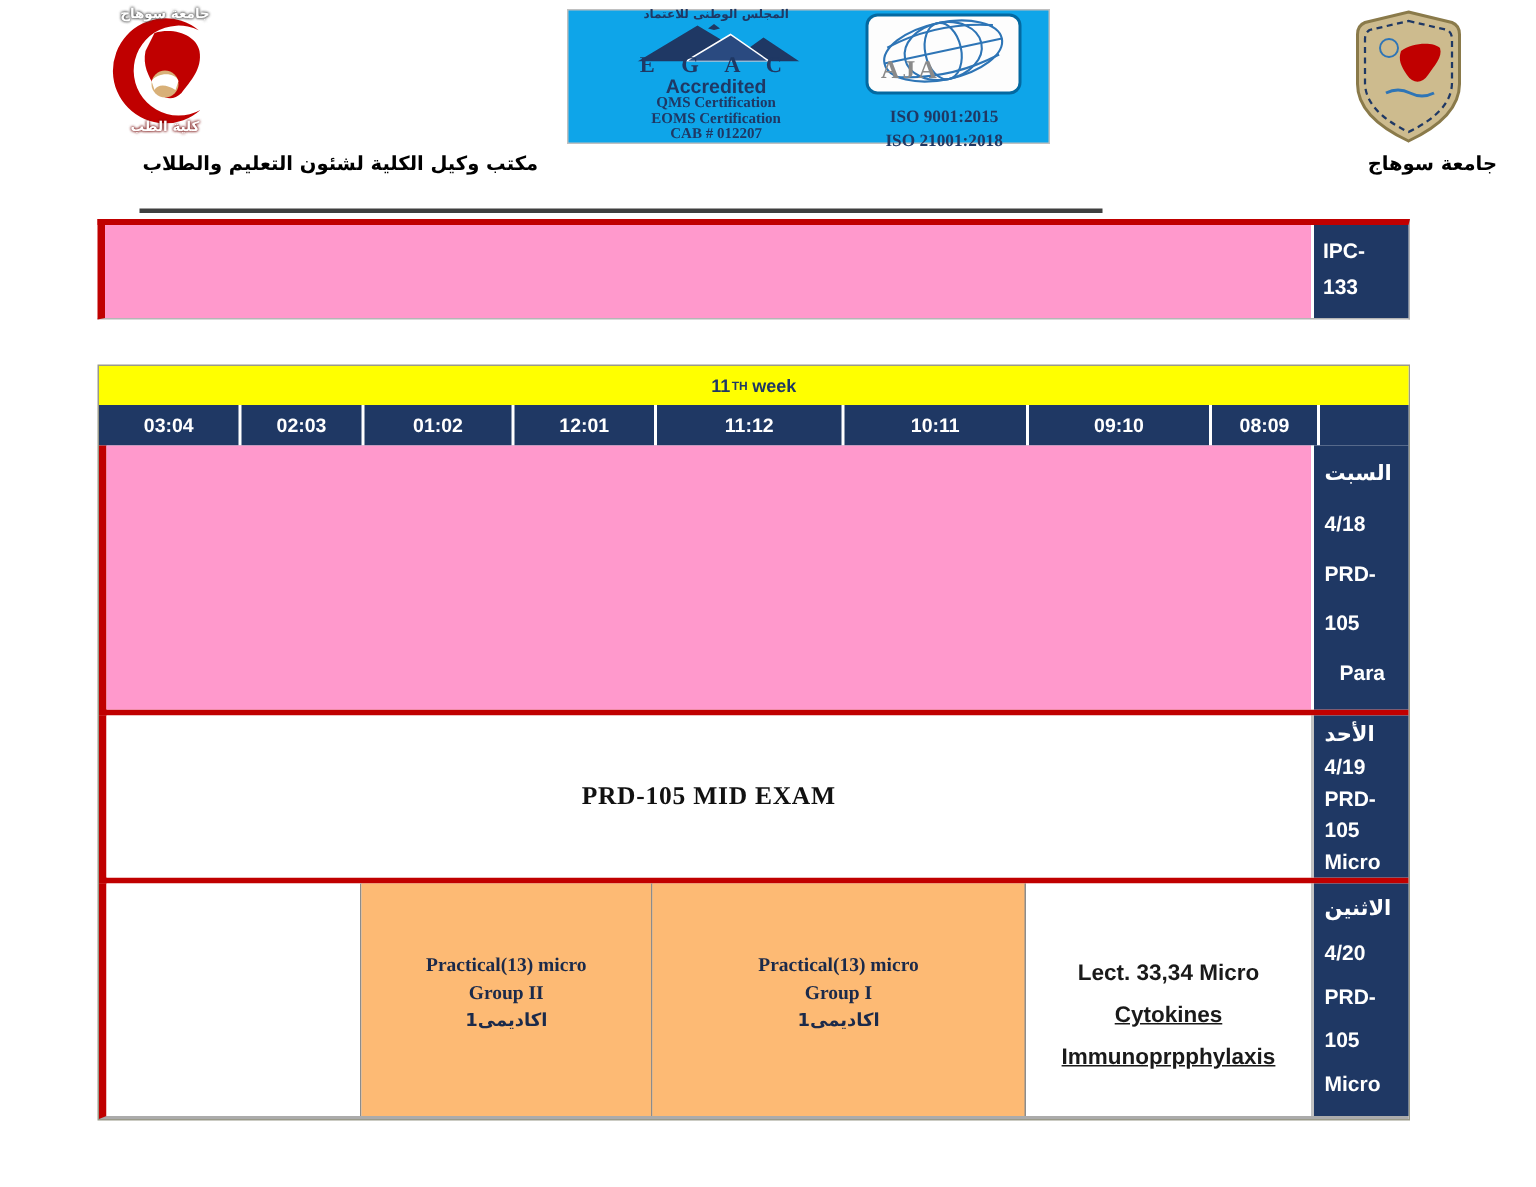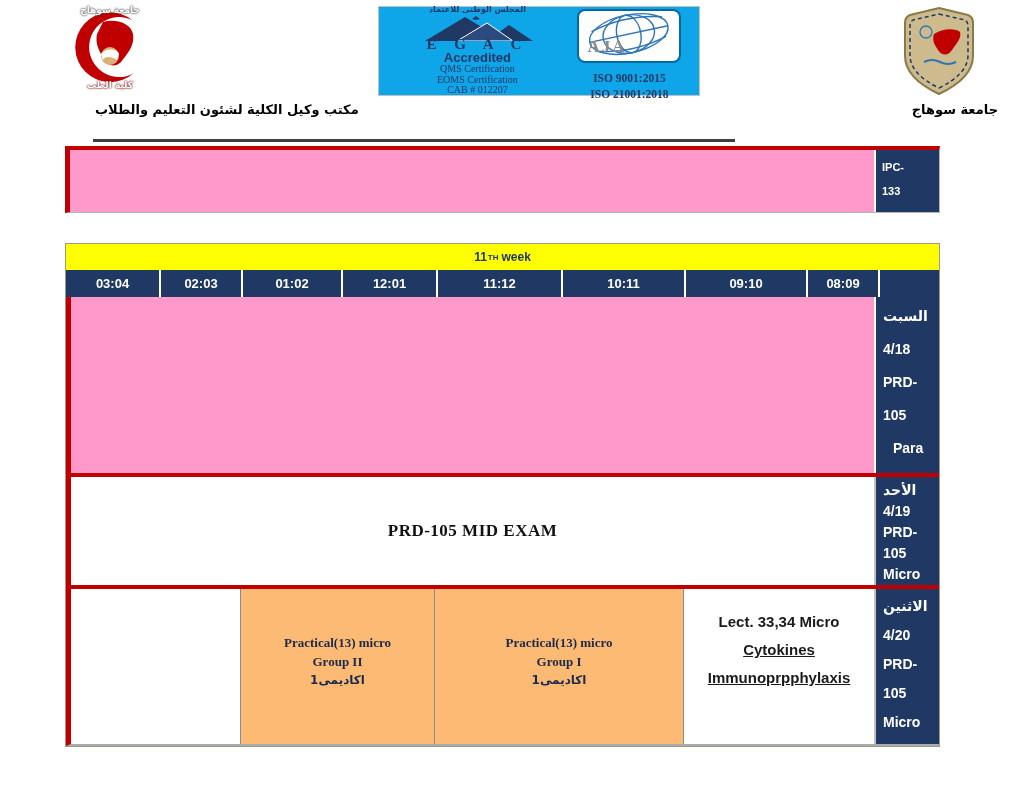--- a/index.html
+++ b/index.html
@@ -11,40 +11,40 @@
   
   .logo-med { position:absolute; left:55px; top:4px; width:110px; height:86px; }
   .logo-med .arc-top { position:absolute; top:1px; left:0; width:100%; text-align:center; font-size:9px; font-weight:bold; color:#fff; text-shadow:0 0 2px #444, 0 0 2px #444; }
   .logo-med .arc-bottom { position:absolute; bottom:0; left:0; width:100%; text-align:center; font-size:9px; font-weight:bold; color:#fff; text-shadow:0 0 2px #7a1111, 0 0 2px #7a1111; }
 
   .cert-box { position:absolute; left:378px; top:6px; width:322px; height:90px; border:1px solid #c0c0c0; background:#0ea5e9; display:flex; align-items:center; justify-content:space-between; padding:2px 8px; }
   .egac { width:182px; text-align:center; color:#1F3864; line-height:1.05; }
   .egac .arc { font-size:8px; font-weight:bold; }
   .egac .letters { font-family:"Liberation Serif", serif; font-weight:bold; font-size:15px; letter-spacing:7px; margin-top:-4px; }
   .egac .accredited { font-weight:bold; font-size:13px; margin-top:-2px; }
-  .egac .certline { font-family:"Liberation Serif", serif; font-weight:normal; font-size:10px; }
+  .egac .certline { font-family:"Liberation Serif", serif; font-weight:bold; font-size:10px; }
   .aja { width:124px; text-align:center; }
   .aja .frame { width:104px; height:54px; margin:8px auto; border:2px solid #0369a1; border-radius:8px; position:relative; background:#fdfdfd; }
   .aja .name { position:absolute; left:8px; bottom:4px; font-family:"Liberation Serif", serif; font-weight:bold; font-size:17px; color:#8a8a8a; letter-spacing:2px; }
   .aja .isoline { font-family:"Liberation Serif", serif; font-weight:bold; font-size:11.5px; color:#1F3864; line-height:1.25; margin-top:1px; }
 
   .logo-shield { position:absolute; left:902px; top:6px; width:74px; height:90px; }
 
   .office-label { position:absolute; left:95px; top:102px; font-size:13px; font-weight:bold; color:#000; }
   .univ-label { position:absolute; right:26px; top:102px; font-size:13px; font-weight:bold; color:#000; }
   .header-divider { position:absolute; left:93px; top:139px; width:642px; height:3px; background:#3f3f3f; }
 
   
   .ipc-row { position:absolute; left:65px; top:146px; width:875px; height:67px;
              border-top:4px solid #C00000; border-left:5px solid #C00000;
              border-bottom:1px solid #b5b5b5; border-right:1px solid #b5b5b5;
              display:flex; }
   .ipc-pink { flex:1; background:#FF99CC; }
   .ipc-sep { width:2px; background:#fff; }
-  .ipc-cell { width:63px; background:#1F3864; color:#fff; font-weight:bold; font-size:11px; line-height:24px; padding:5px 0 0 6px; }
+  .ipc-cell { width:63px; background:#1F3864; color:#fff; font-weight:bold; font-size:14px; line-height:24px; padding:5px 0 0 6px; }
 
   
   .schedule { position:absolute; left:65px; top:243px; width:875px; border:1px solid #9a9a8a; }
   .week-banner { height:26px; background:#FFFF00; color:#1F3864; font-weight:bold; font-size:12px; display:flex; align-items:center; justify-content:center; }
   .week-banner sup { font-size:8px; margin-right:3px; }
   .week-banner .w-num { margin-right:1px; }
 
   .time-row { height:27px; background:#1F3864; display:grid; grid-template-columns:93px 82px 100px 95px 125px 123px 122px 72px 1fr; }
   .time-cell { color:#fff; font-weight:bold; font-size:13px; display:flex; align-items:center; justify-content:center; border-left:2px solid #fff; }
   .time-cell:first-child { border-left:none; }
@@ -68,21 +68,21 @@
 
   .sun-content { flex:1; background:#fff; display:flex; align-items:center; justify-content:center; }
   .mid-exam { font-family:"Liberation Serif", serif; font-weight:bold; font-size:17px; color:#111; letter-spacing:0.5px; }
 
   .mon-empty { width:170px; background:#fff; border-right:1px solid #8c8c8c; }
   .mon-blue { background:#fdba74; text-align:center; padding-top:44px; color:#1b2a4a;
               font-family:"Liberation Serif", serif; font-weight:bold; font-size:13px; line-height:19px; }
   .mon-blue.g2 { width:194px; border-right:1px solid #8c8c8c; }
   .mon-blue.g1 { width:249px; border-right:1px solid #8c8c8c; }
   .mon-blue .ar { font-size:12px; }
-  .mon-lect { flex:1; background:#fff; text-align:center; padding-top:19px; color:#1a1a1a; font-weight:bold; font-size:15px; line-height:28px; }
+  .mon-lect { flex:1; background:#fff; text-align:center; padding-top:46px; color:#1a1a1a; font-weight:bold; font-size:15px; line-height:28px; }
   .underline { text-decoration:underline; }
 </style>
 </head>
 <body>
 
 <div class="page">
 
   <div class="logo-med">
     <svg width="110" height="86" viewBox="0 0 110 86">
       <path d="M55,8 A35,35 0 1 0 90,48 A30,30 0 1 1 55,8 Z" fill="#C00000" transform="rotate(40 55 43)"></path>

